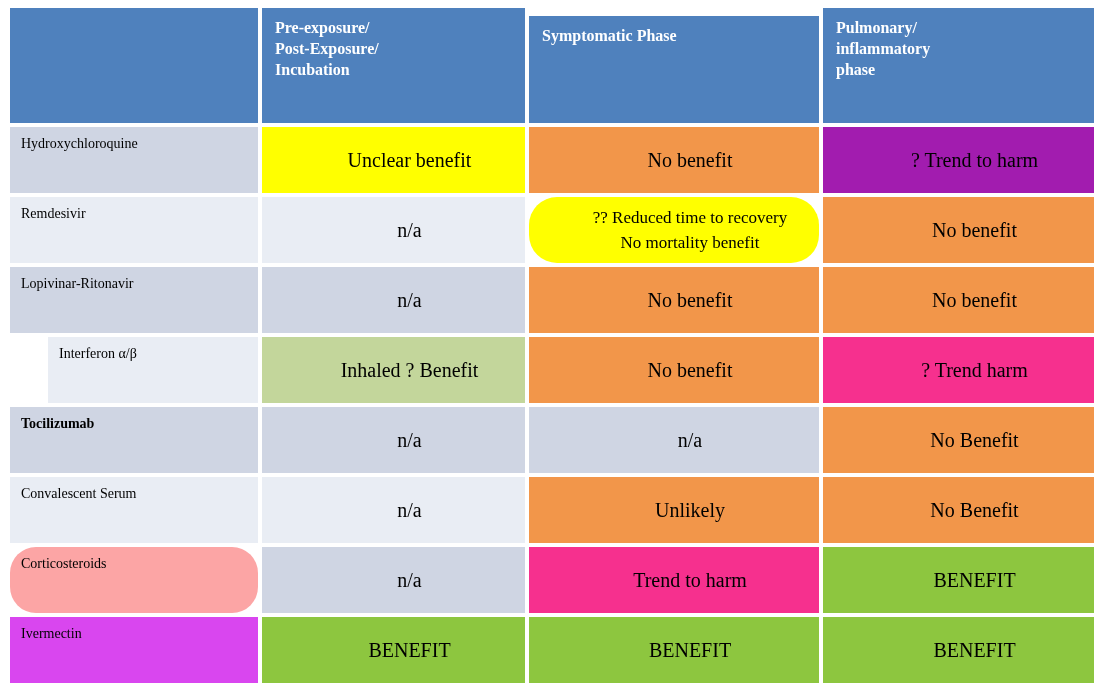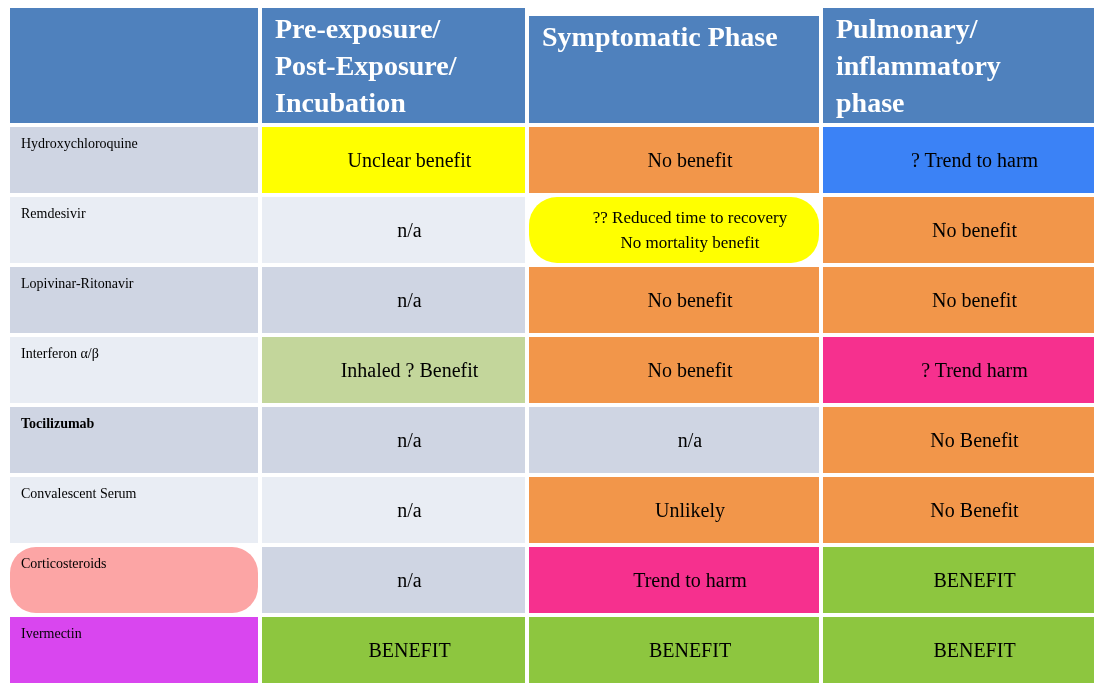--- a/index.html
+++ b/index.html
@@ -22,23 +22,23 @@
     background: #ffffff;
   }
   .cell {
     display: flex;
     box-sizing: border-box;
     padding-left: 32px;
   }
   .header-cell {
     color: #ffffff;
     font-weight: bold;
-    font-size: 28px;
+    font-size: 16px;
     line-height: 1.32;
-    padding: 3px 6px 0 13px;
+    padding: 9px 6px 0 13px;
     white-space: pre-line;
     align-items: flex-start;
   }
   .label-cell {
     color: #000000;
     font-size: 14px;
     padding: 9px 4px 0 11px;
     align-items: flex-start;
   }
   .value-cell {
@@ -65,34 +65,34 @@
 Post-Exposure/
 Incubation</div>
   <div class="cell header-cell" style="background-color: rgb(79, 129, 189); margin-top: 8px;">Symptomatic Phase</div>
   <div class="cell header-cell" style="background-color: rgb(79, 129, 189);">Pulmonary/
 inflammatory
 phase</div>
 
   <div class="cell label-cell" style="background-color: rgb(207, 213, 227);">Hydroxychloroquine</div>
   <div class="cell value-cell" style="background-color: rgb(255, 255, 0);">Unclear benefit</div>
   <div class="cell value-cell" style="background-color: rgb(242, 150, 74);">No benefit</div>
-  <div class="cell value-cell" style="background-color: #3b82f6;">? Trend to harm</div>
+  <div class="cell value-cell" style="background-color: #a21caf;">? Trend to harm</div>
 
   <div class="cell label-cell" style="background-color: rgb(233, 237, 244);">Remdesivir</div>
   <div class="cell value-cell" style="background-color: rgb(233, 237, 244);">n/a</div>
   <div class="cell value-cell small" style="background-color: rgb(255, 255, 0);">?? Reduced time to recovery
 No mortality benefit</div>
   <div class="cell value-cell" style="background-color: rgb(242, 150, 74);">No benefit</div>
 
   <div class="cell label-cell" style="background-color: rgb(207, 213, 227);">Lopivinar-Ritonavir</div>
   <div class="cell value-cell" style="background-color: rgb(207, 213, 227);">n/a</div>
   <div class="cell value-cell" style="background-color: rgb(242, 150, 74);">No benefit</div>
   <div class="cell value-cell" style="background-color: rgb(242, 150, 74);">No benefit</div>
 
-  <div class="cell label-cell" style="background-color: rgb(233, 237, 244);">Interferon α/β</div>
+  <div class="cell label-cell" style="background-color: rgb(233, 237, 244); margin-left: 38px;">Interferon α/β</div>
   <div class="cell value-cell" style="background-color: rgb(195, 214, 155);">Inhaled ? Benefit</div>
   <div class="cell value-cell" style="background-color: rgb(242, 150, 74);">No benefit</div>
   <div class="cell value-cell" style="background-color: rgb(246, 48, 142);">? Trend harm</div>
 
   <div class="cell label-cell" style="background-color: rgb(207, 213, 227); font-weight: bold;">Tocilizumab</div>
   <div class="cell value-cell" style="background-color: rgb(207, 213, 227);">n/a</div>
   <div class="cell value-cell" style="background-color: rgb(207, 213, 227);">n/a</div>
   <div class="cell value-cell" style="background-color: rgb(242, 150, 74);">No Benefit</div>
 
   <div class="cell label-cell" style="background-color: rgb(233, 237, 244);">Convalescent Serum</div>

